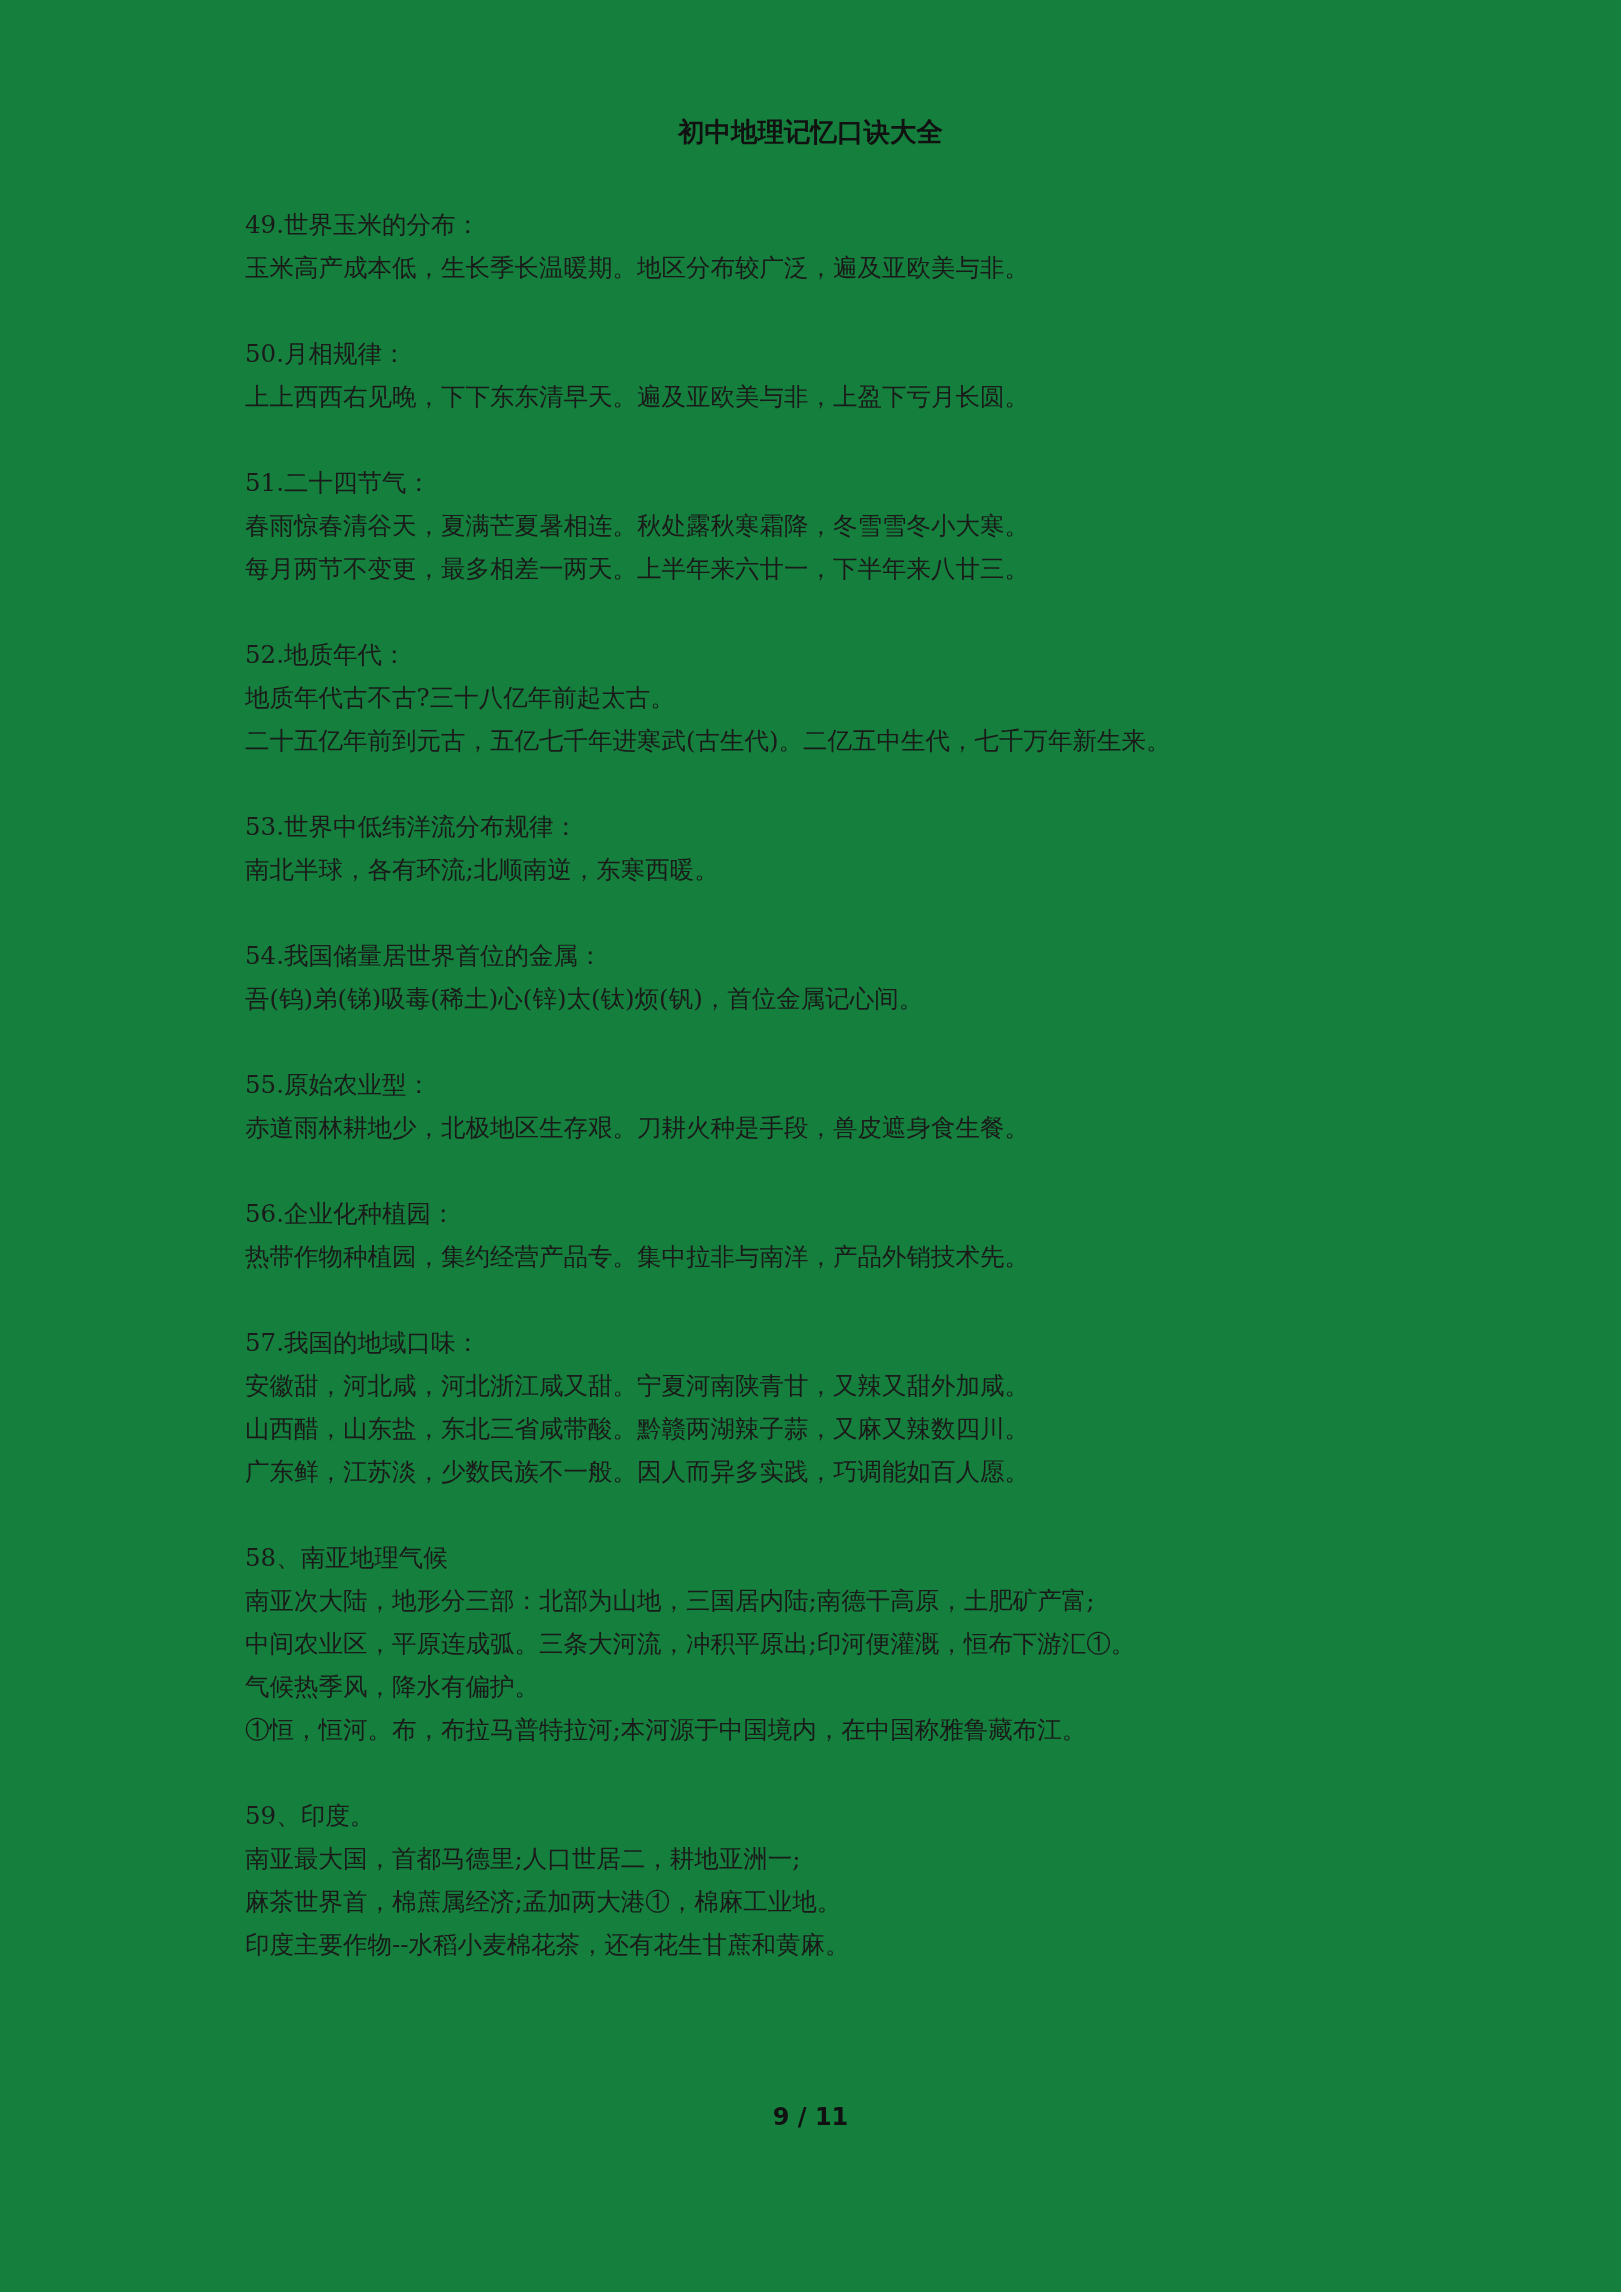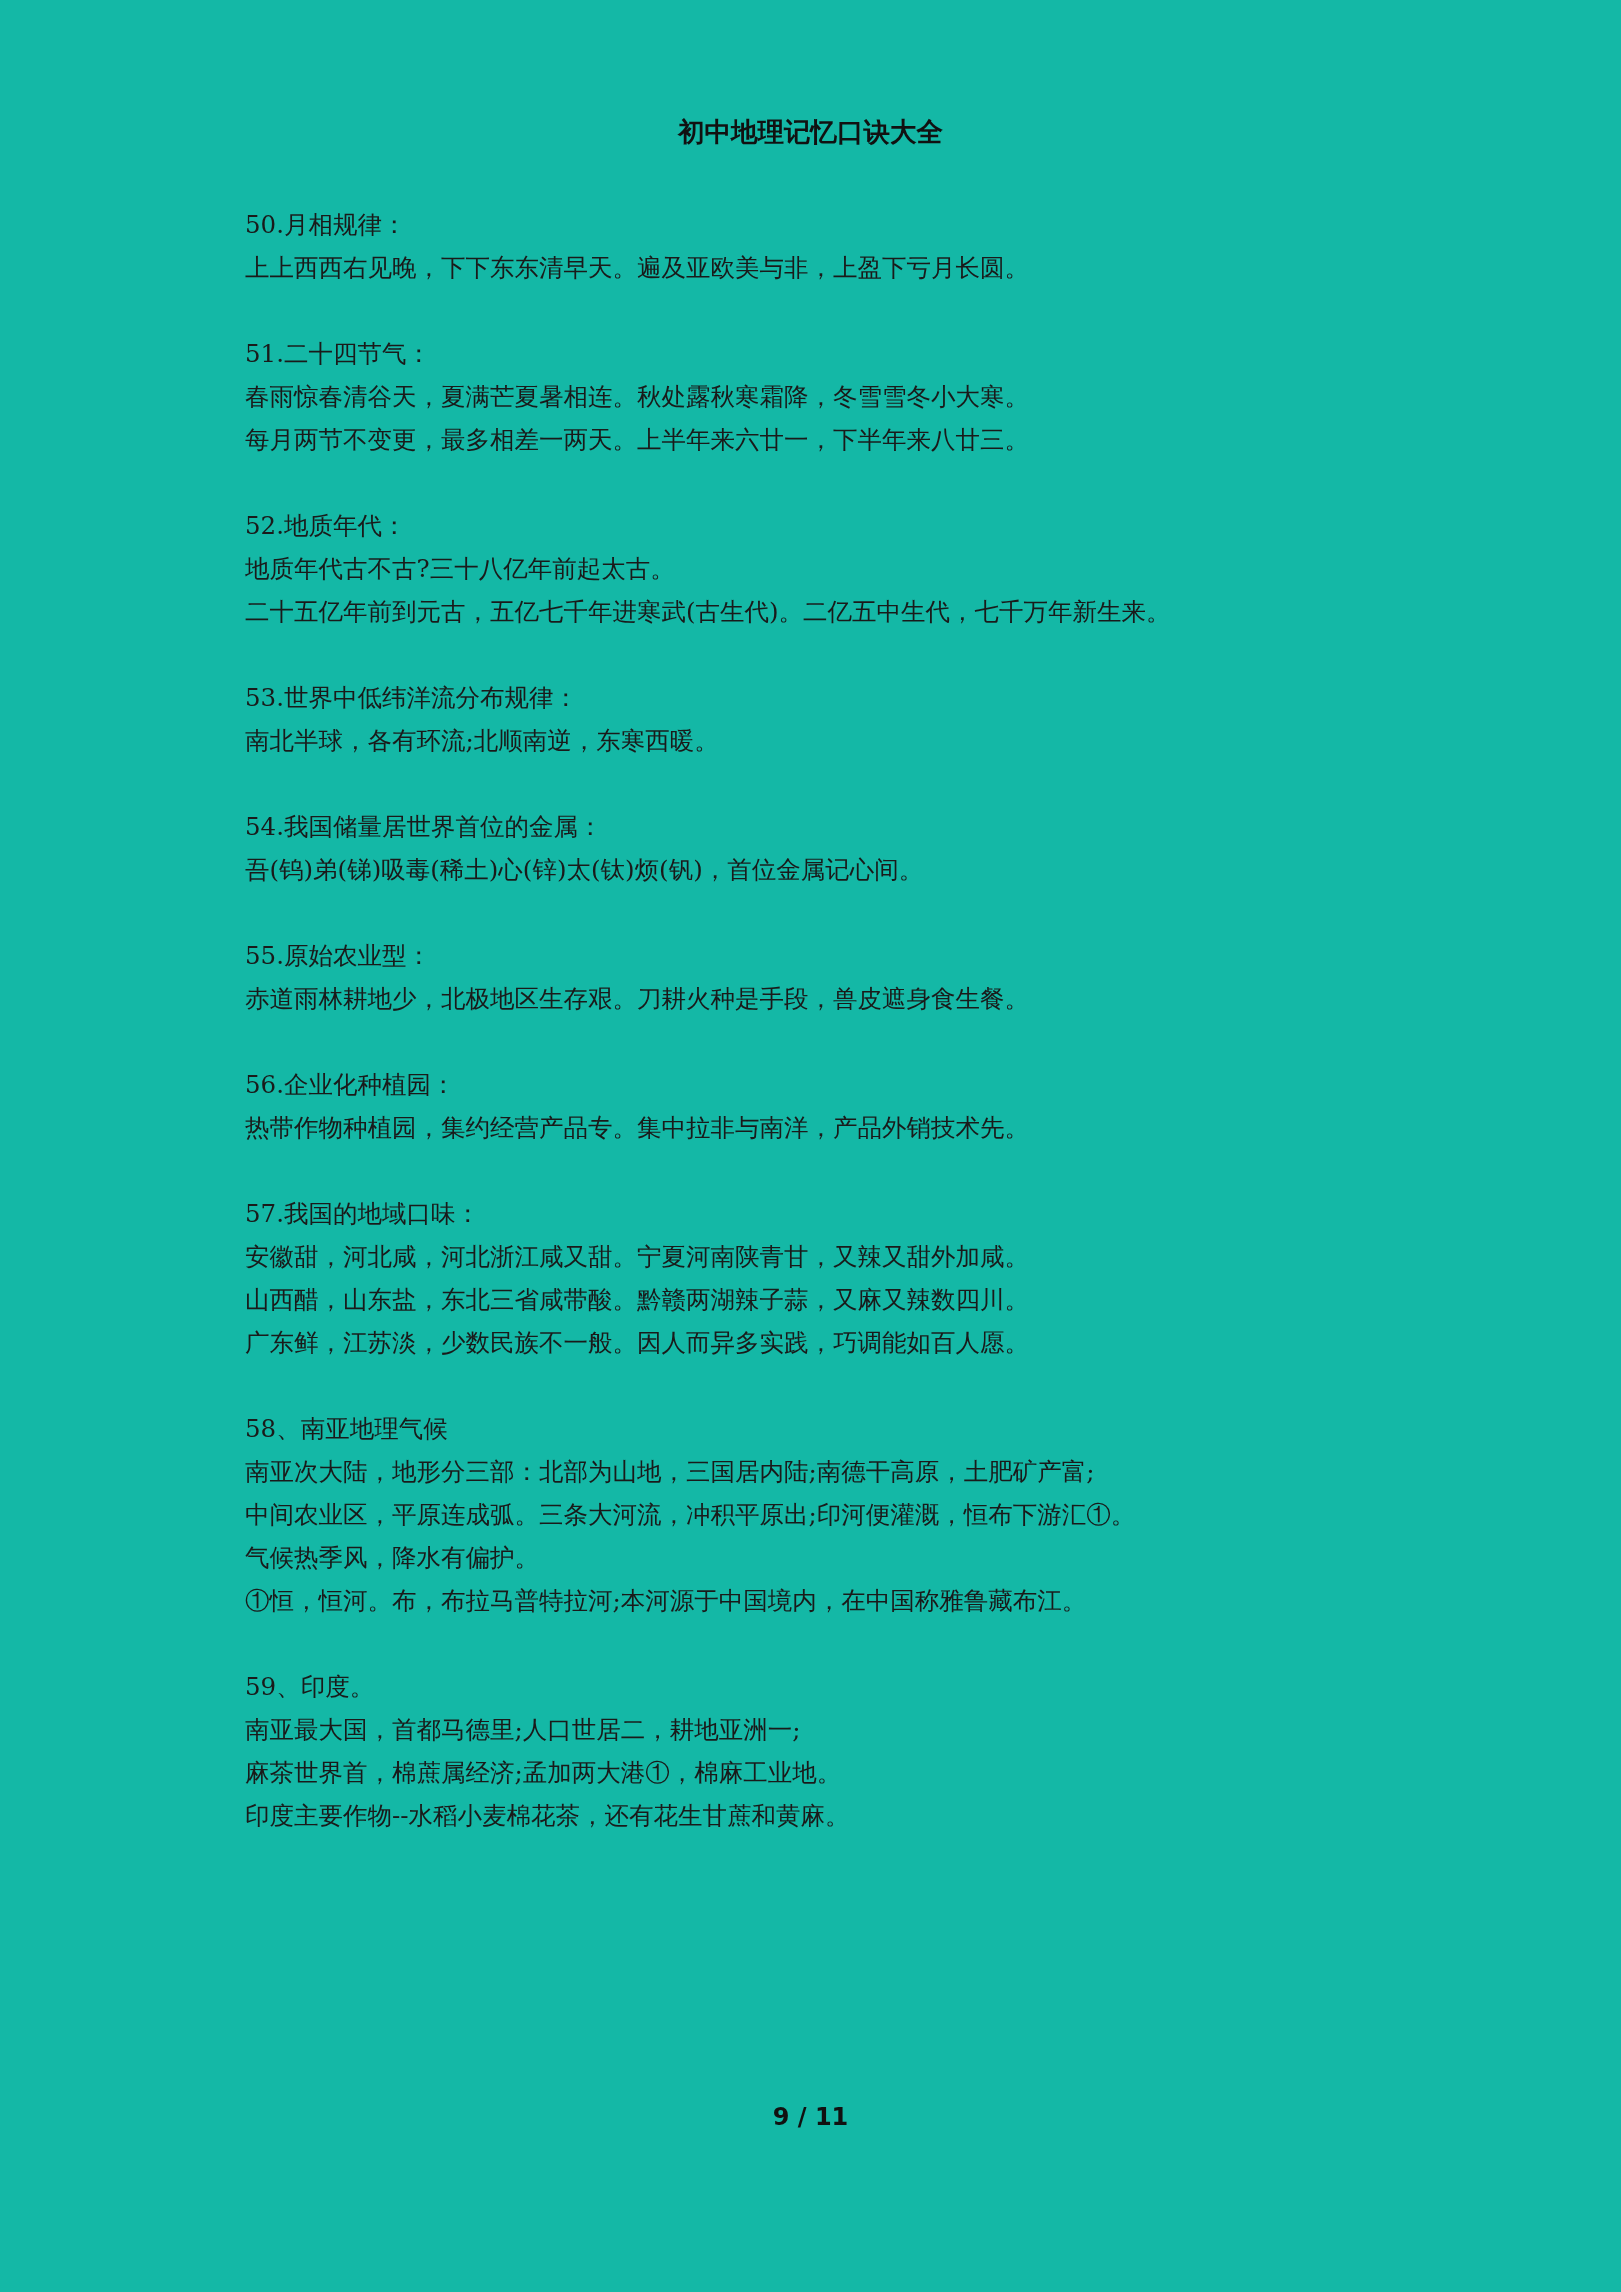--- a/index.html
+++ b/index.html
@@ -1,17 +1,17 @@
 <!DOCTYPE html>
 <html><head>
 <meta charset="utf-8">
 <style>
   html, body { margin: 0; padding: 0; background: #ffffff; }
   body { width: 1621px; height: 2293px; position: relative; overflow: hidden; }
-  .page { position: absolute; left: 0; top: 0; width: 1621px; height: 2293px; background: #14b8a6; }
+  .page { position: absolute; left: 0; top: 0; width: 1621px; height: 2293px; background: #15803d; }
   .title {
     position: absolute; top: 114px; left: 0; width: 1621px; text-align: center;
     font-family: "DejaVu Sans", sans-serif; font-weight: bold; font-size: 26.5px; color: #111;
   }
   .content {
     position: absolute; top: 203px; left: 245px; width: 1176px;
     font-family: "DejaVu Serif", serif; font-size: 24.5px; color: #1a1a1a;
     line-height: 43px;
   }
   .section { margin: 0 0 43px 0; }
@@ -21,20 +21,24 @@
     font-family: "DejaVu Sans", sans-serif; font-weight: bold; font-size: 24px; color: #111;
   }
 </style>
 </head>
 <body>
 
 <div class="page">
   <div class="title">初中地理记忆口诀大全</div>
 
   <div class="content">
+    <div class="section">
+      <span class="heading">49.世界玉米的分布：</span>
+      <span class="line">玉米高产成本低，生长季长温暖期。地区分布较广泛，遍及亚欧美与非。</span>
+    </div>
     <div class="section">
       <span class="heading">50.月相规律：</span>
       <span class="line">上上西西右见晚，下下东东清早天。遍及亚欧美与非，上盈下亏月长圆。</span>
     </div>
     <div class="section">
       <span class="heading">51.二十四节气：</span>
       <span class="line">春雨惊春清谷天，夏满芒夏暑相连。秋处露秋寒霜降，冬雪雪冬小大寒。</span>
       <span class="line">每月两节不变更，最多相差一两天。上半年来六廿一，下半年来八廿三。</span>
     </div>
     <div class="section">

